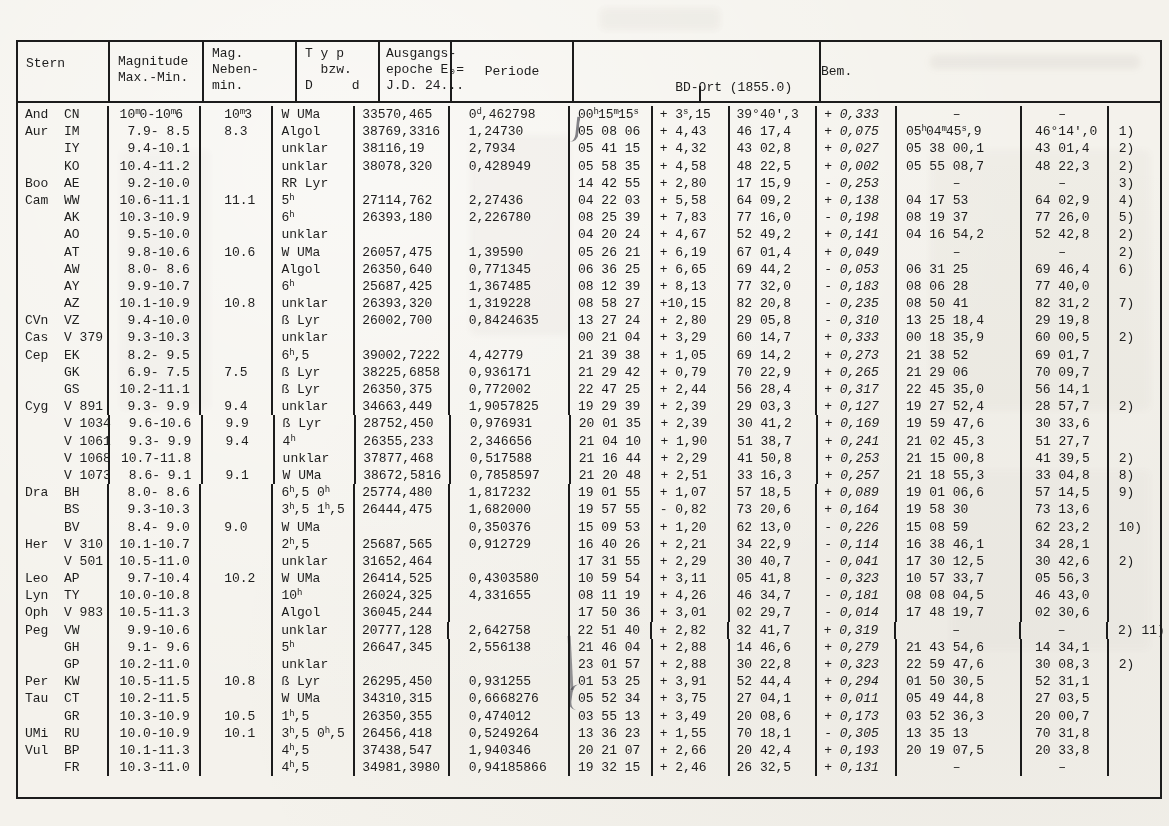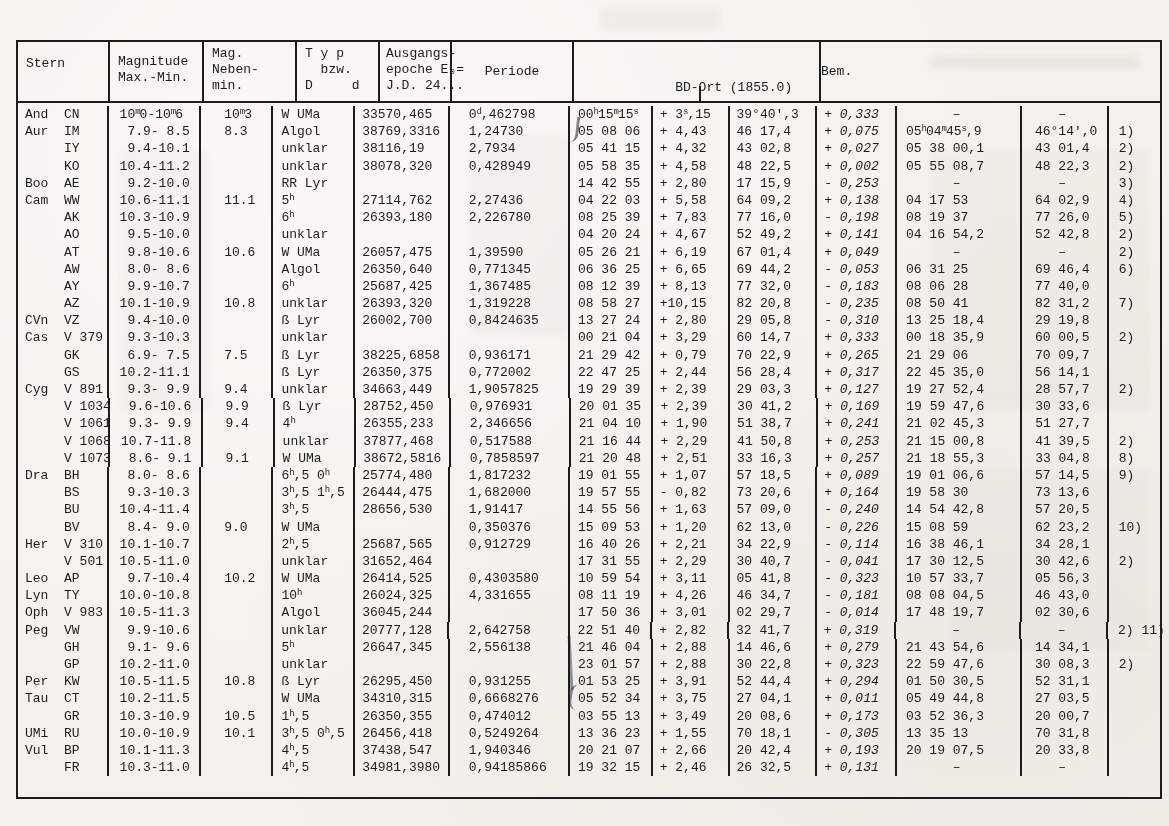--- a/index.html
+++ b/index.html
@@ -298,20 +298,35 @@
           <div class="cell c6"></div>
           <div class="cell c7">00 21 04</div>
           <div class="cell c8">+ 3,29</div>
           <div class="cell c9">60 14,7</div>
           <div class="cell c10">+ 0,333</div>
           <div class="cell c11">00 18 35,9</div>
           <div class="cell c12">60 00,5</div>
           <div class="cell c13">2)</div>
         </div>
         <div class="row">
+          <div class="cell c1">Cep  EK</div>
+          <div class="cell c2"> 8.2- 9.5</div>
+          <div class="cell c3"></div>
+          <div class="cell c4">6<sup>h</sup>,5</div>
+          <div class="cell c5">39002,7222</div>
+          <div class="cell c6">4,42779</div>
+          <div class="cell c7">21 39 38</div>
+          <div class="cell c8">+ 1,05</div>
+          <div class="cell c9">69 14,2</div>
+          <div class="cell c10">+ 0,273</div>
+          <div class="cell c11">21 38 52</div>
+          <div class="cell c12">69 01,7</div>
+          <div class="cell c13"></div>
+        </div>
+        <div class="row">
           <div class="cell c1">     GK</div>
           <div class="cell c2"> 6.9- 7.5</div>
           <div class="cell c3">7.5</div>
           <div class="cell c4">ß Lyr</div>
           <div class="cell c5">38225,6858</div>
           <div class="cell c6">0,936171</div>
           <div class="cell c7">21 29 42</div>
           <div class="cell c8">+ 0,79</div>
           <div class="cell c9">70 22,9</div>
           <div class="cell c10">+ 0,265</div>
@@ -433,35 +448,20 @@
           <div class="cell c6">1,682000</div>
           <div class="cell c7">19 57 55</div>
           <div class="cell c8">- 0,82</div>
           <div class="cell c9">73 20,6</div>
           <div class="cell c10">+ 0,164</div>
           <div class="cell c11">19 58 30</div>
           <div class="cell c12">73 13,6</div>
           <div class="cell c13"></div>
         </div>
         <div class="row">
-          <div class="cell c1">     BU</div>
-          <div class="cell c2">10.4-11.4</div>
-          <div class="cell c3"></div>
-          <div class="cell c4">3<sup>h</sup>,5</div>
-          <div class="cell c5">28656,530</div>
-          <div class="cell c6">1,91417</div>
-          <div class="cell c7">14 55 56</div>
-          <div class="cell c8">+ 1,63</div>
-          <div class="cell c9">57 09,0</div>
-          <div class="cell c10">- 0,240</div>
-          <div class="cell c11">14 54 42,8</div>
-          <div class="cell c12">57 20,5</div>
-          <div class="cell c13"></div>
-        </div>
-        <div class="row">
           <div class="cell c1">     BV</div>
           <div class="cell c2"> 8.4- 9.0</div>
           <div class="cell c3">9.0</div>
           <div class="cell c4">W UMa</div>
           <div class="cell c5"></div>
           <div class="cell c6">0,350376</div>
           <div class="cell c7">15 09 53</div>
           <div class="cell c8">+ 1,20</div>
           <div class="cell c9">62 13,0</div>
           <div class="cell c10">- 0,226</div>

